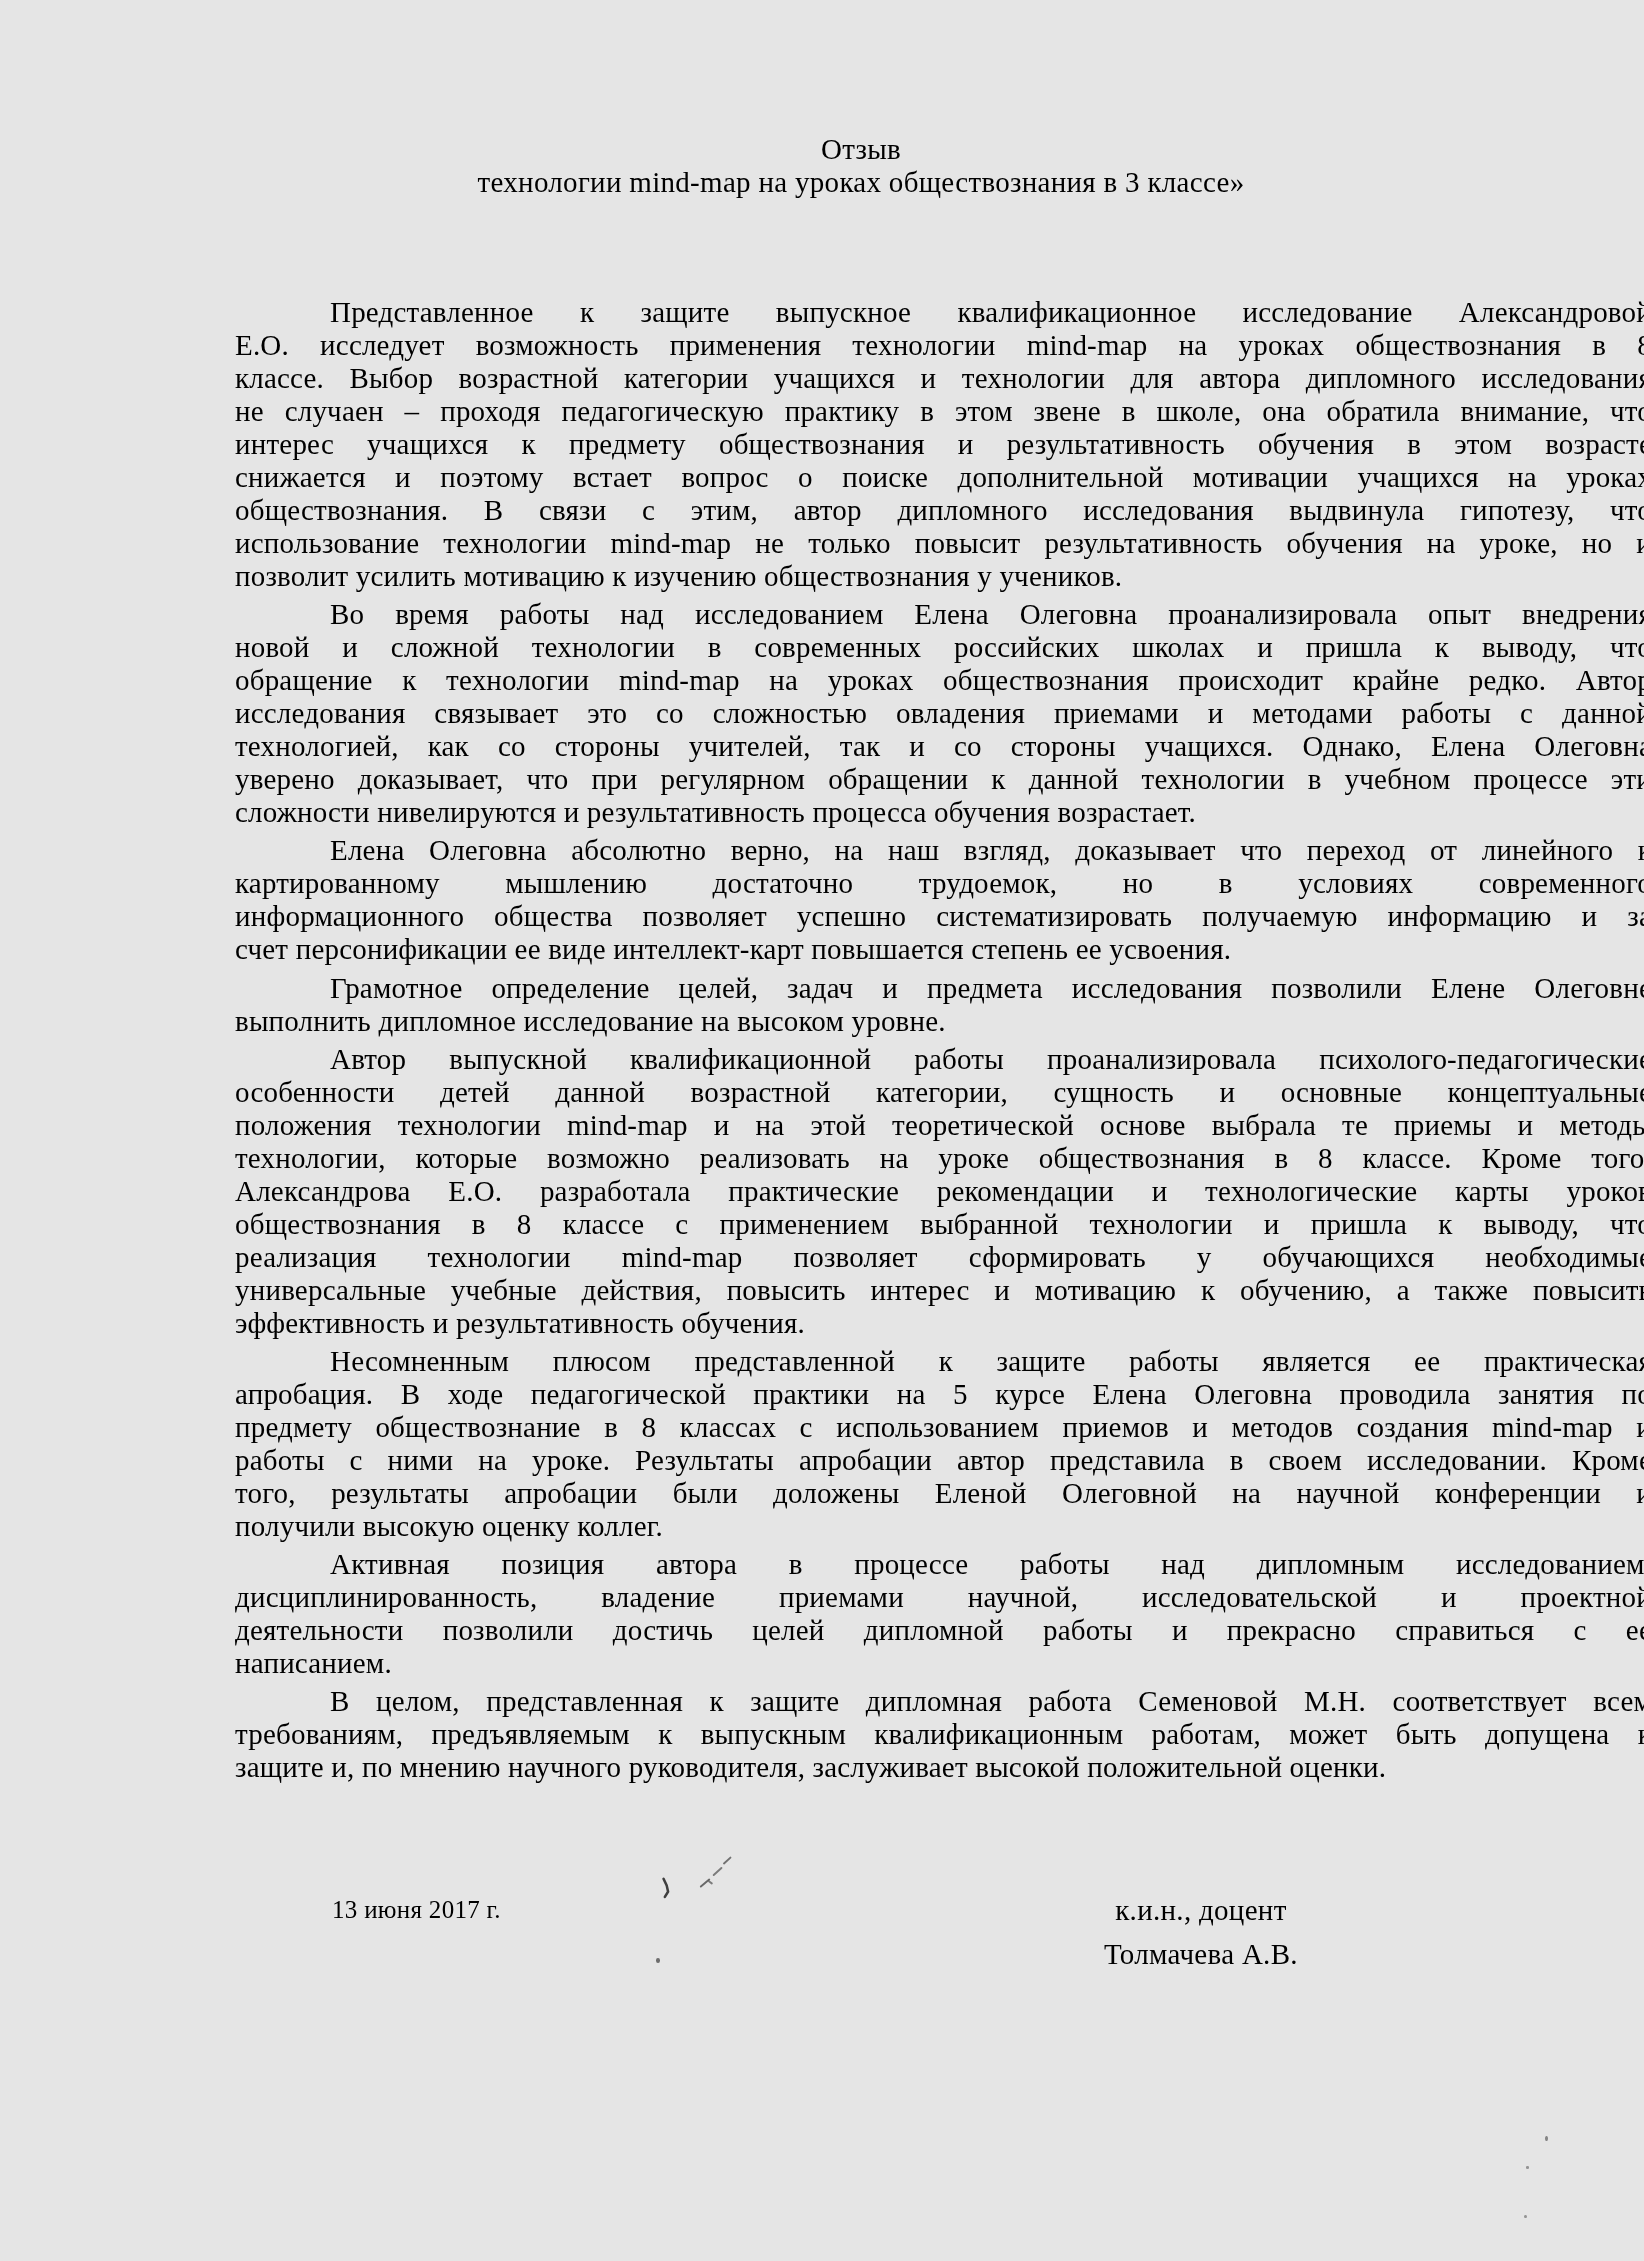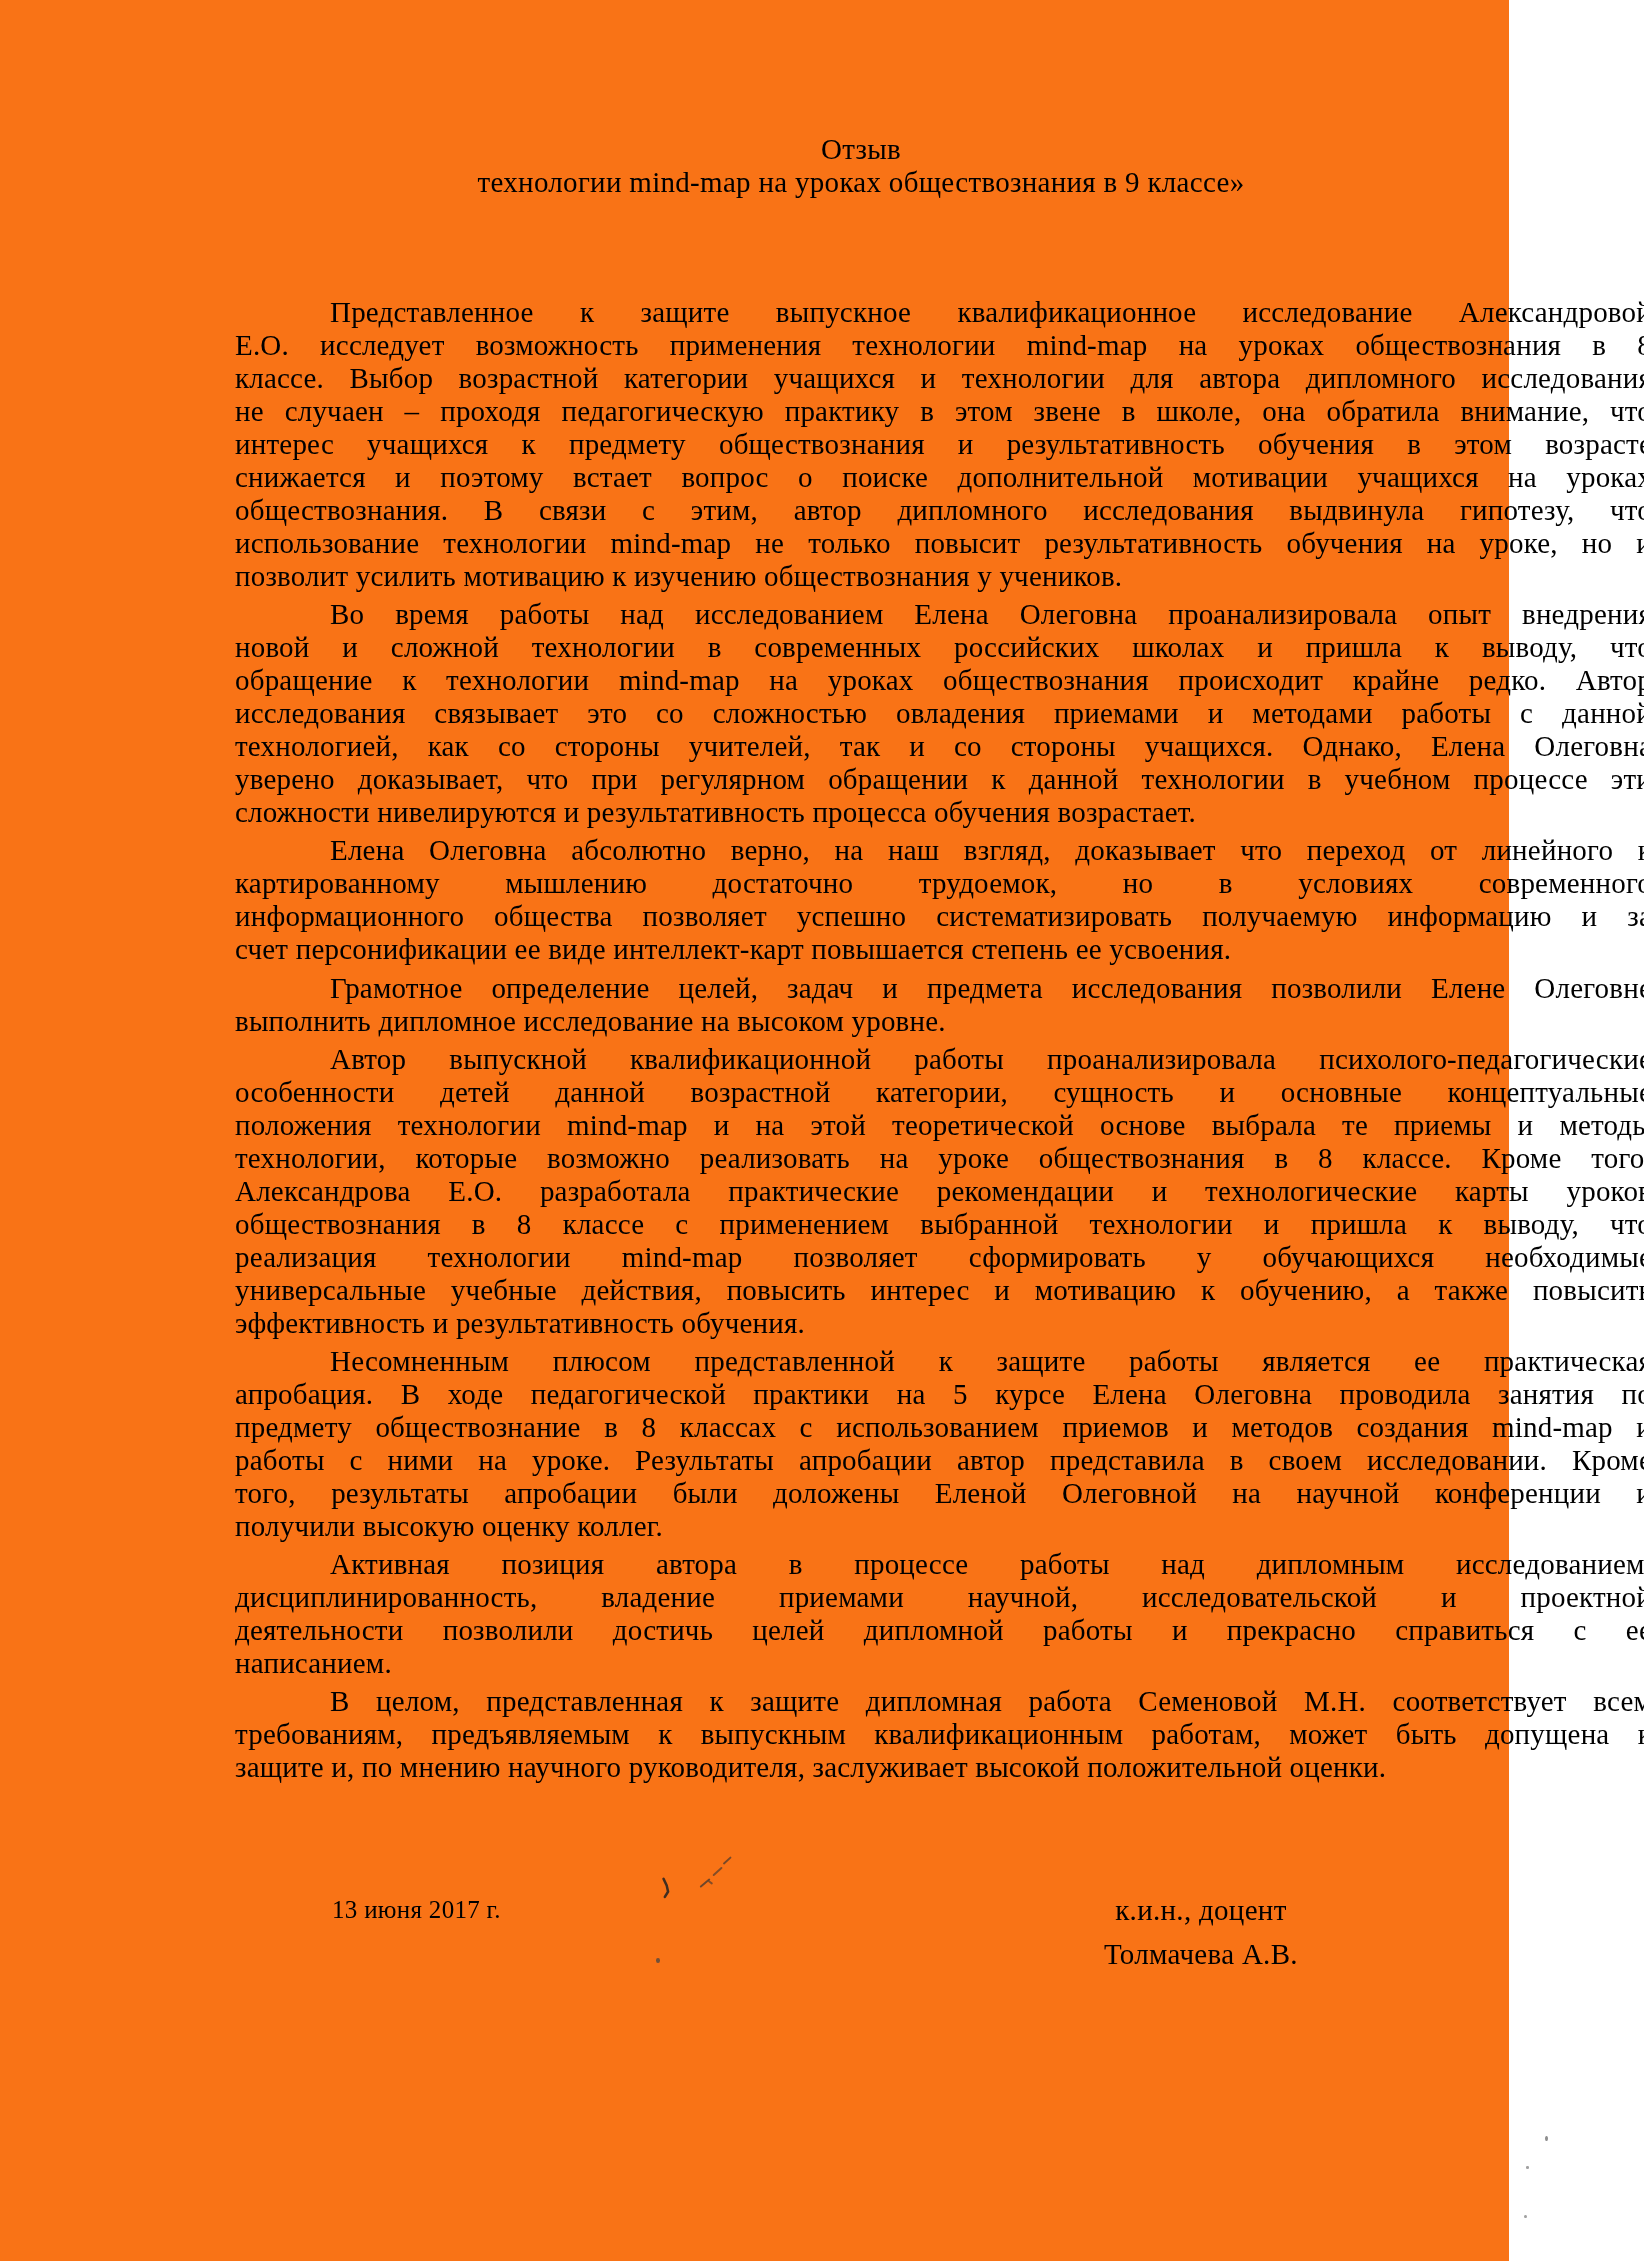--- a/index.html
+++ b/index.html
@@ -5,23 +5,23 @@
   html, body {
     margin: 0;
     padding: 0;
     width: 1644px;
     height: 2261px;
     background: #ffffff;
     overflow: hidden;
   }
   .page {
     position: relative;
-    width: 1509px;
+    width: 1644px;
     height: 2261px;
-    background: #f97316;
+    background: #e5e5e5;
     color: #000000;
     font-family: "Liberation Serif", "DejaVu Serif", serif;
   }
   .title-block {
     position: absolute;
     left: 235px;
     top: 133px;
     width: 1252px;
     font-size: 29px;
     line-height: 33px;
@@ -83,21 +83,21 @@
   .speck.s3 { left: 1526px; top: 2166px; width: 2.6px; height: 2.6px; opacity: .5; }
   .speck.s4 { left: 1524px; top: 2215px; width: 2.6px; height: 3.2px; opacity: .5; }
 </style>
 </head>
 <body>
 
 <div class="page">
 
   <div class="title-block">
     <div class="title-line">Отзыв</div>
-    <div class="title-line">технологии mind-map на уроках обществознания в 9 классе»</div>
+    <div class="title-line">технологии mind-map на уроках обществознания в 3 классе»</div>
   </div>
 
   <div class="body-text" id="paragraphs">
       <div class="para">
         <div class="line first">Представленное к защите  выпускное квалификационное исследование Александровой</div>
         <div class="line">Е.О. исследует возможность применения технологии mind-map на уроках обществознания в 8</div>
         <div class="line">классе. Выбор возрастной категории учащихся и технологии для автора дипломного исследования</div>
         <div class="line">не случаен – проходя педагогическую практику в этом звене в школе, она обратила внимание, что</div>
         <div class="line">интерес учащихся к предмету обществознания и результативность обучения в этом возрасте</div>
         <div class="line">снижается и поэтому встает вопрос о поиске дополнительной мотивации учащихся на уроках</div>

